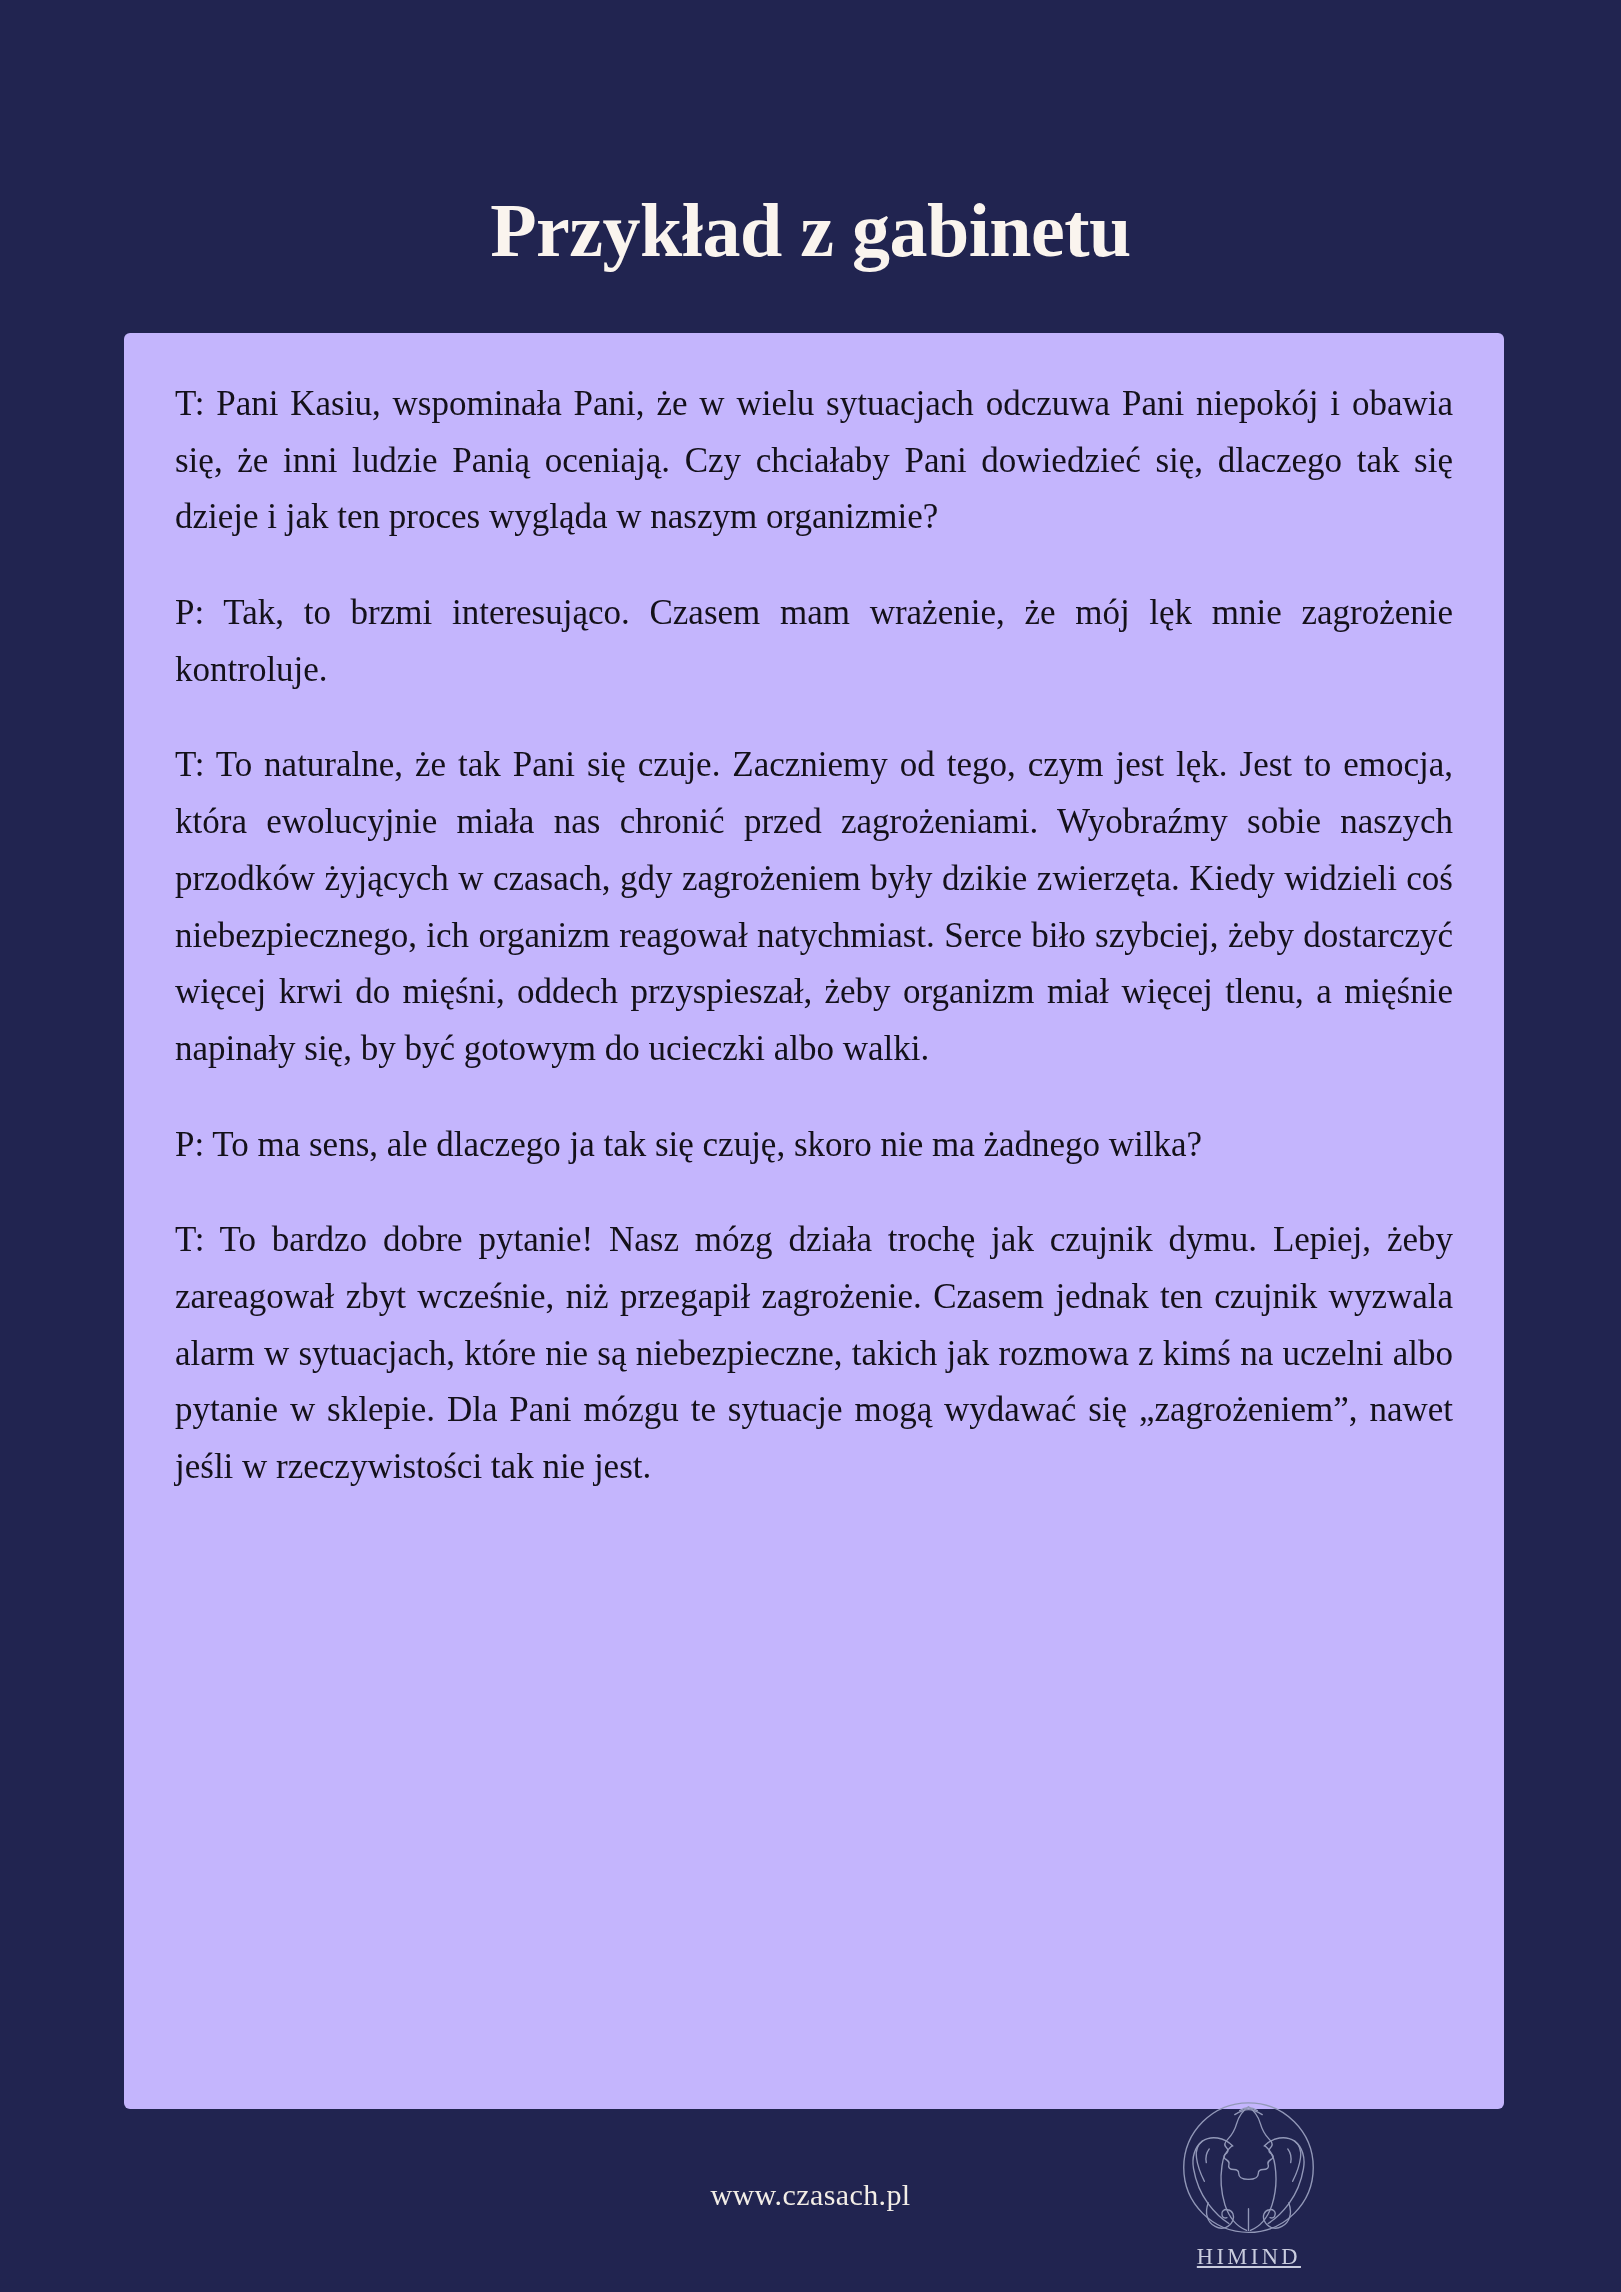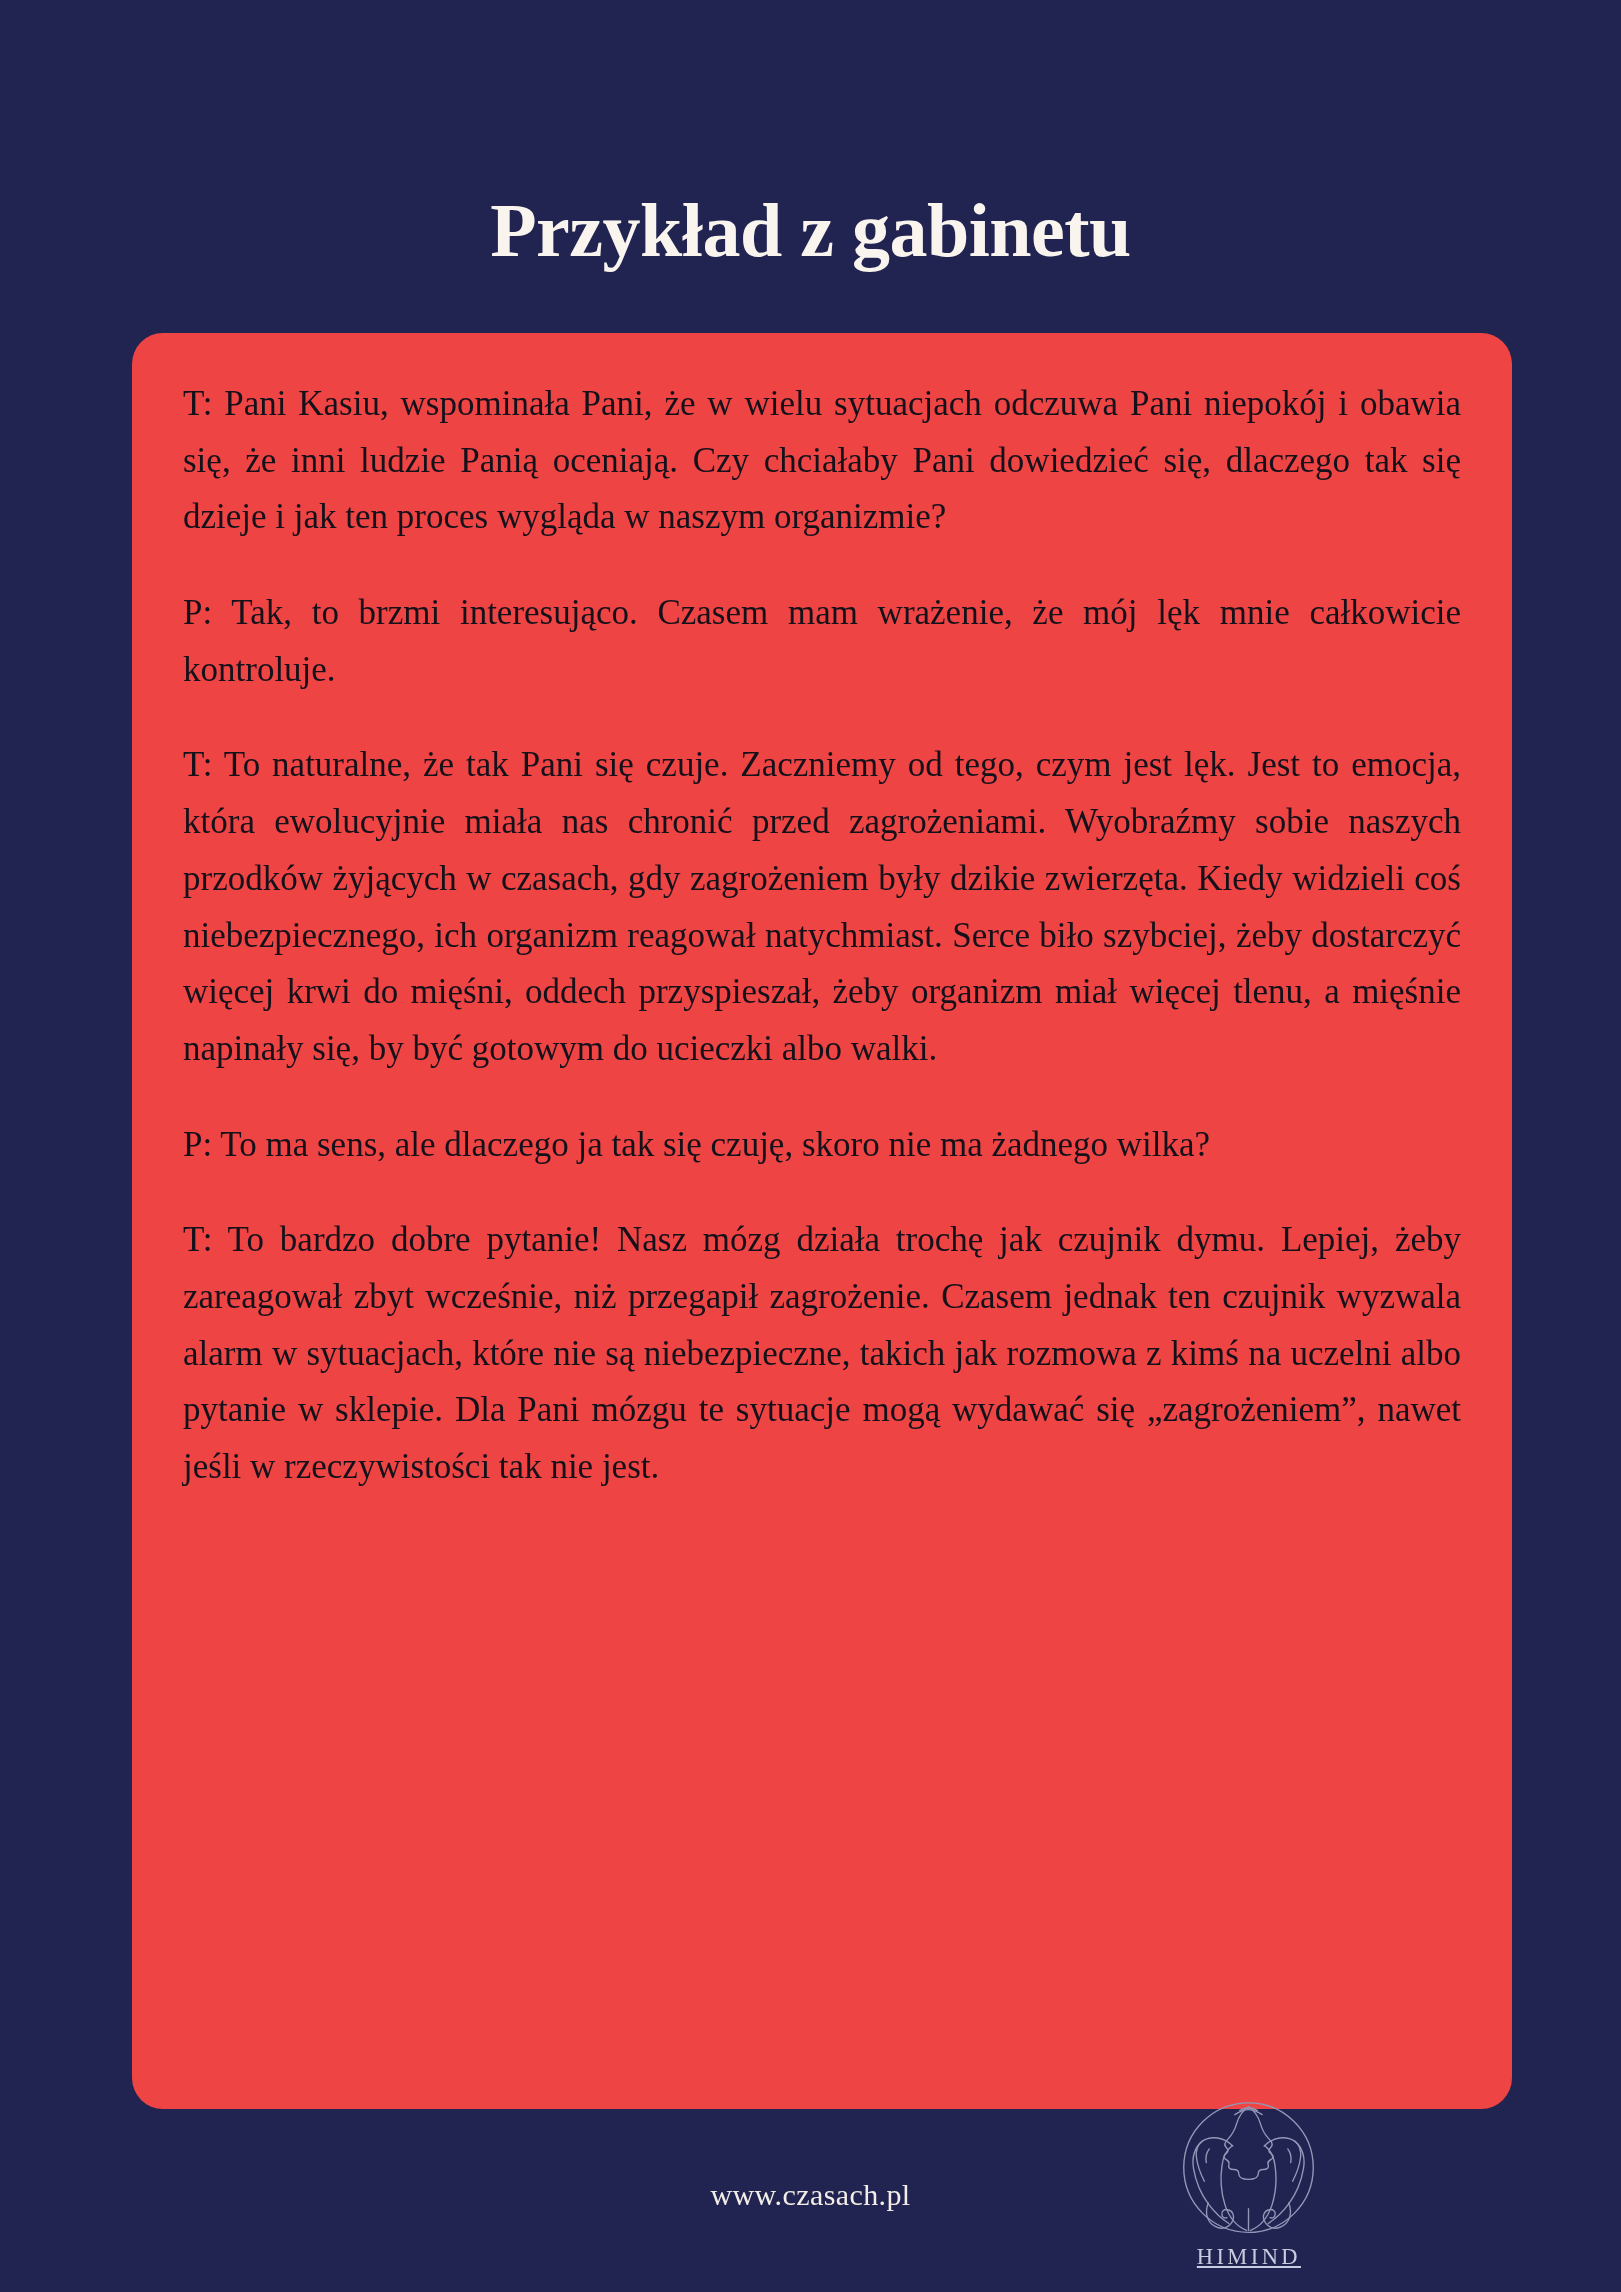--- a/index.html
+++ b/index.html
@@ -34,26 +34,26 @@
     font-family: "Liberation Serif", "DejaVu Serif", serif;
     font-weight: 700;
     font-size: 76px;
     line-height: 1.05;
     letter-spacing: -0.5px;
   }
 
   
   .card {
     position: absolute;
-    left: 132px;
+    left: 124px;
     top: 333px;
     width: 1380px;
     height: 1776px;
-    background: #ef4444;
-    border-radius: 31px;
+    background: #c4b5fd;
+    border-radius: 6px;
     box-sizing: border-box;
     padding: 43px 51px 39px 51px;
     overflow: hidden;
   }
 
   .card-body {
     color: #14111a;
     font-family: "Liberation Serif", "DejaVu Serif", serif;
     font-size: 35px;
     line-height: 1.62;
@@ -112,21 +112,21 @@
 </head>
 <body>
 
 <div class="page">
 
   <h1 class="title">Przykład z gabinetu</h1>
 
   <div class="card">
     <div class="card-body">
       <p class="para">T: Pani Kasiu, wspominała Pani, że w wielu sytuacjach odczuwa Pani niepokój i obawia się, że inni ludzie Panią oceniają. Czy chciałaby Pani dowiedzieć się, dlaczego tak się dzieje i jak ten proces wygląda w naszym organizmie?</p>
-      <p class="para last-line-left">P: Tak, to brzmi interesująco. Czasem mam wrażenie, że mój lęk mnie całkowicie kontroluje.</p>
+      <p class="para last-line-left">P: Tak, to brzmi interesująco. Czasem mam wrażenie, że mój lęk mnie zagrożenie kontroluje.</p>
       <p class="para last-line-left">T: To naturalne, że tak Pani się czuje. Zaczniemy od tego, czym jest lęk. Jest to emocja, która ewolucyjnie miała nas chronić przed zagrożeniami. Wyobraźmy sobie naszych przodków żyjących w czasach, gdy zagrożeniem były dzikie zwierzęta. Kiedy widzieli coś niebezpiecznego, ich organizm reagował natychmiast. Serce biło szybciej, żeby dostarczyć więcej krwi do mięśni, oddech przyspieszał, żeby organizm miał więcej tlenu, a mięśnie napinały się, by być gotowym do ucieczki albo walki.</p>
       <p class="para last-line-left">P: To ma sens, ale dlaczego ja tak się czuję, skoro nie ma żadnego wilka?</p>
       <p class="para last-line-left">T: To bardzo dobre pytanie! Nasz mózg działa trochę jak czujnik dymu. Lepiej, żeby zareagował zbyt wcześnie, niż przegapił zagrożenie. Czasem jednak ten czujnik wyzwala alarm w sytuacjach, które nie są niebezpieczne, takich jak rozmowa z kimś na uczelni albo pytanie w sklepie. Dla Pani mózgu te sytuacje mogą wydawać się „zagrożeniem”, nawet jeśli w rzeczywistości tak nie jest.</p>
     </div>
   </div>
 
   <div class="footer-url">www.czasach.pl</div>
 
   <div class="logo">
     <svg viewBox="0 0 176 160" aria-hidden="true">

